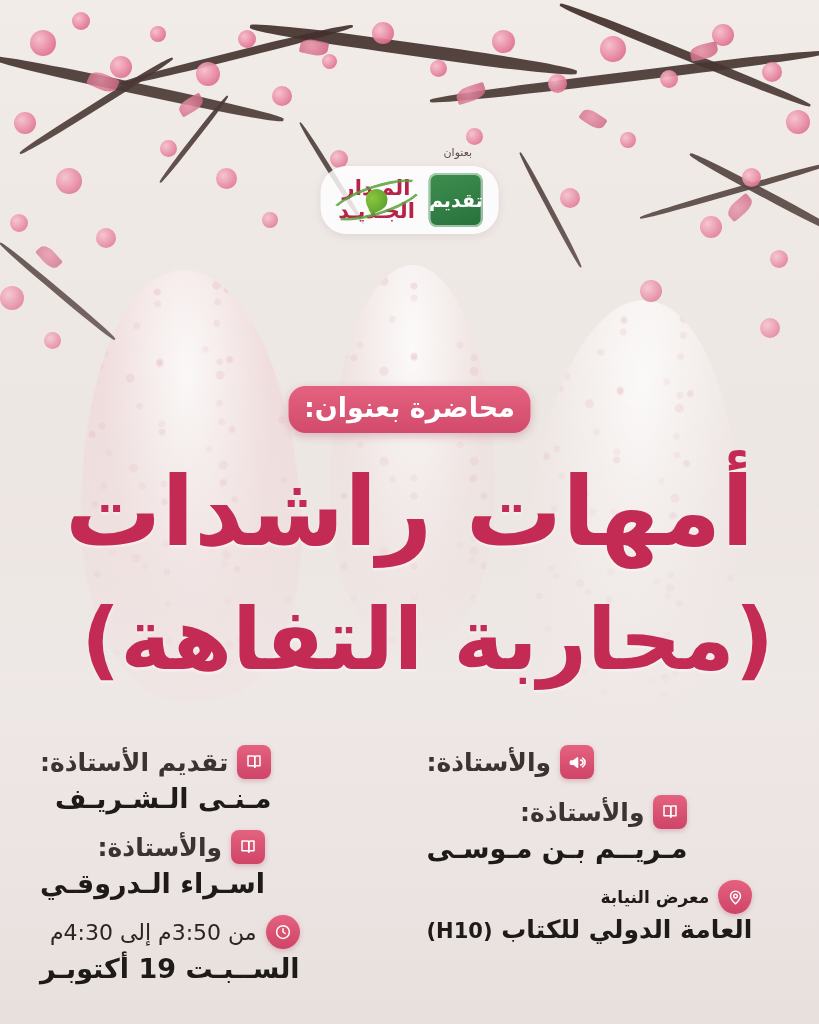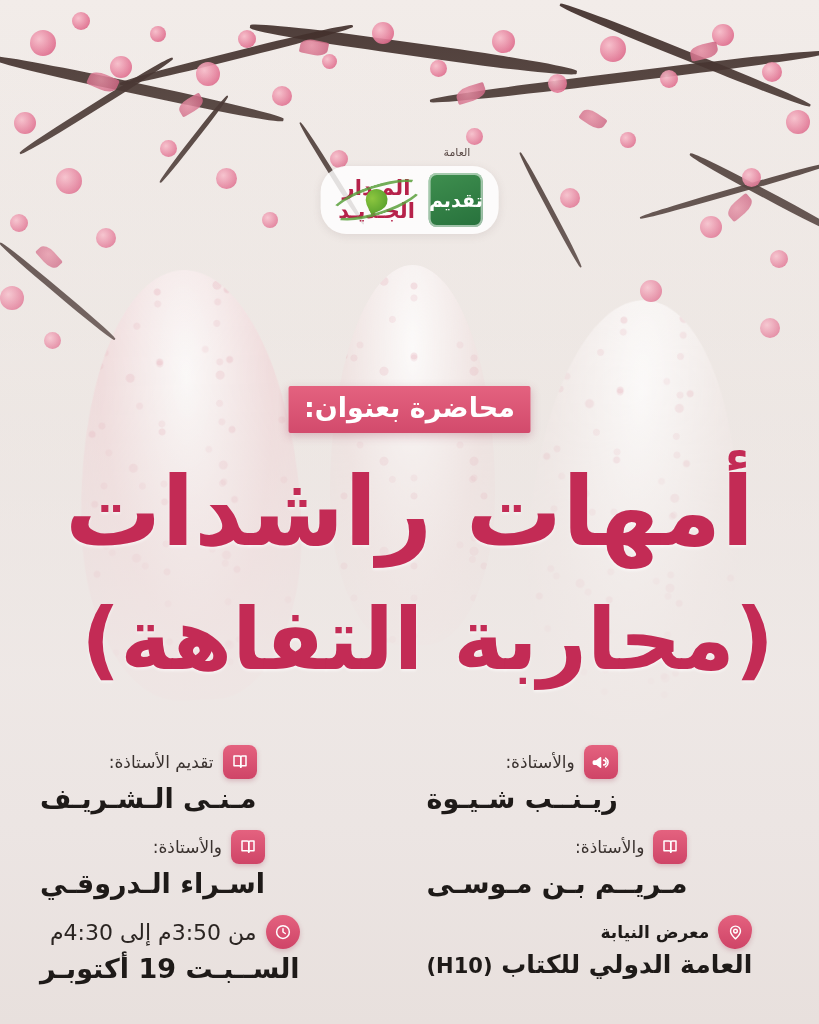--- a/index.html
+++ b/index.html
@@ -153,21 +153,21 @@
   .lecture-pill {
     position: absolute;
     left: 50%;
     top: 386px;
     transform: translateX(-50%);
     background: linear-gradient(180deg, #e4627f, #d24a6c);
     color: #fff;
     font-size: 27px;
     font-weight: 700;
     padding: 6px 16px 10px;
-    border-radius: 2px;
+    border-radius: 17px;
     box-shadow: 0 3px 10px rgba(160,60,90,0.3);
     white-space: nowrap;
   }
 
   .title-main {
     position: absolute;
     left: 0; right: 0;
     top: 460px;
     text-align: center;
     color: #c32b55;
@@ -207,23 +207,23 @@
   .entry { margin-bottom: 16px; }
 
   .entry-head {
     display: flex;
     align-items: center;
     justify-content: flex-start;
     gap: 9px;
     direction: rtl;
   }
   .entry-head .lbl {
-    font-size: 17px;
+    font-size: 25px;
     color: #3b3330;
-    font-weight: 400;
+    font-weight: 700;
     white-space: nowrap;
   }
   .entry-val {
     font-size: 27px;
     font-weight: 700;
     color: #1e1a18;
     text-align: right;
     letter-spacing: 1px;
     margin-top: 4px;
     white-space: nowrap;
@@ -346,21 +346,21 @@
     <div class="leaf" style="left:456px; top:86px;  width:30px; height:15px; transform:rotate(-18deg);"></div>
     <div class="leaf" style="left:580px; top:112px; width:26px; height:14px; transform:rotate(34deg);"></div>
     <div class="leaf" style="left:690px; top:44px;  width:28px; height:15px; transform:rotate(-12deg);"></div>
     <div class="leaf" style="left:36px;  top:250px; width:26px; height:14px; transform:rotate(48deg);"></div>
     <div class="leaf" style="left:726px; top:200px; width:28px; height:15px; transform:rotate(-40deg);"></div>
 
     <div class="haze"></div>
   </div>
 
   <div class="sponsor-bar">
-    <span class="sponsor-word">العامة</span>
+    <span class="sponsor-word">بعنوان</span>
 
     <div class="logo-green">
       <span>تقديم</span>
     </div>
 
     <div class="logo-mudar">
       <span class="l1">المـدار</span>
       <span class="l2">الجـديـد</span>
       <span class="swoosh"></span>
       <span class="dot"></span>
@@ -379,21 +379,20 @@
         <div class="entry-head">
           <span class="icon">
             <svg width="19" height="19" viewBox="0 0 24 24" fill="none" stroke="#fff" stroke-width="2" stroke-linecap="round" stroke-linejoin="round">
               <path d="M3 11v2a1 1 0 0 0 1 1h3l5 4V6L7 10H4a1 1 0 0 0-1 1z" fill="#fff" stroke="#fff"></path>
               <path d="M16 9a3 3 0 0 1 0 6"></path>
               <path d="M18.5 6.5a6.5 6.5 0 0 1 0 11"></path>
             </svg>
           </span>
           <span class="lbl">والأستاذة:</span>
         </div>
-        <div class="entry-val">زيـنــب شـيـوة</div>
       </div>
 
       <div class="entry">
         <div class="entry-head">
           <span class="icon">
             <svg width="18" height="18" viewBox="0 0 24 24" fill="none" stroke="#fff" stroke-width="2" stroke-linecap="round" stroke-linejoin="round">
               <path d="M4 4h7a2 2 0 0 1 2 2v13a2 2 0 0 0-2-2H4z"></path>
               <path d="M20 4h-5a2 2 0 0 0-2 2v13a2 2 0 0 1 2-2h5z"></path>
             </svg>
           </span>

